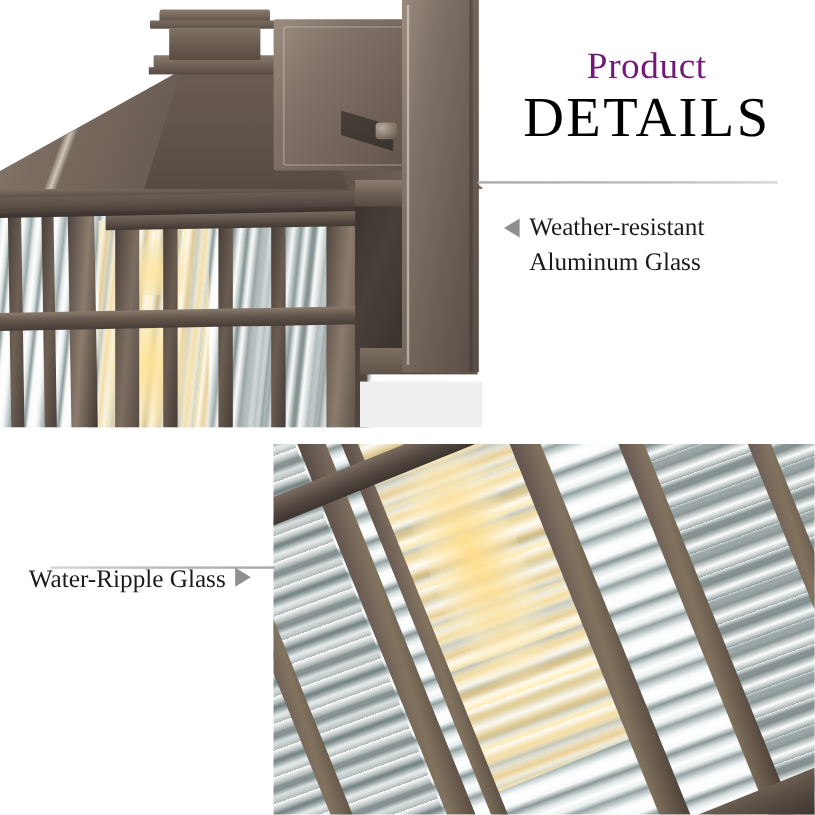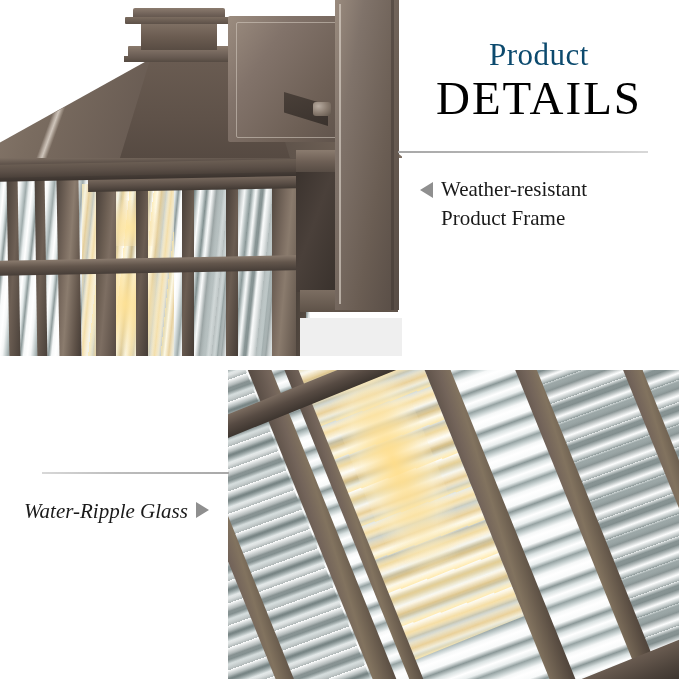--- a/index.html
+++ b/index.html
@@ -309,21 +309,21 @@
     background: linear-gradient(180deg,#4c423b 0%, #38302b 100%);
   }
 
   
   .title-block {
     position:absolute; left:404px; top:38px; width:270px;
     text-align:center;
   }
   .title-line1 {
     font-size: 31px;
-    color:#0c4a6e;
+    color:#701a75;
     letter-spacing: 0.5px;
     line-height: 1.08;
   }
   .title-line2 {
     font-size: 47px;
     color:#000000;
     letter-spacing: 2px;
     line-height: 1.08;
     margin-top: 2px;
   }
@@ -348,21 +348,21 @@
     border-bottom: 8px solid transparent;
     border-right: 13px solid #8f8f8f;
   }
   .callout-right .ctext-wrap { margin-left: 21px; }
 
   .divider-left {
     position:absolute; left:42px; top:472px; width:187px; height:2px;
     background: linear-gradient(90deg, #d8d8d8 0%, #bdbdbd 40%, #a8a8a8 100%);
   }
   .callout-left {
-    position:absolute; left:24px; top:497px; width:250px;font-style:italic;
+    position:absolute; left:24px; top:468px; width:250px;
   }
   .callout-left .ctext {
     font-size: 21px;
     color:#1a1a1a;
     line-height: 1.38;
     display:inline-block;
     vertical-align: middle;
   }
   .tri-right {
     display:inline-block;
@@ -467,21 +467,21 @@
   <div class="title-block">
     <div class="title-line1">Product</div>
     <div class="title-line2">DETAILS</div>
   </div>
 
   <div class="divider-right"></div>
   <div class="callout-right">
     <span class="tri-left"></span>
     <div class="ctext-wrap">
       <div class="ctext">Weather-resistant
-Product Frame</div>
+Aluminum Glass</div>
     </div>
   </div>
 
   <div class="divider-left"></div>
   <div class="callout-left">
     <span class="ctext">Water-Ripple Glass</span><span class="tri-right"></span>
   </div>
 
 </div>
 

